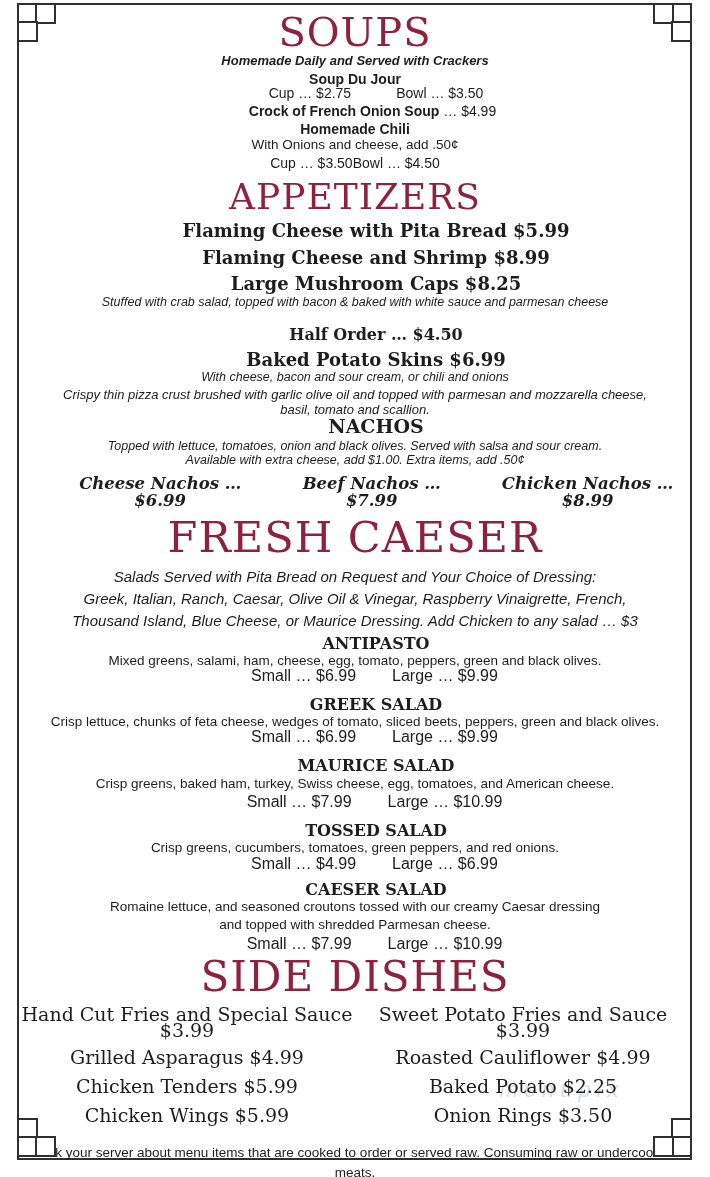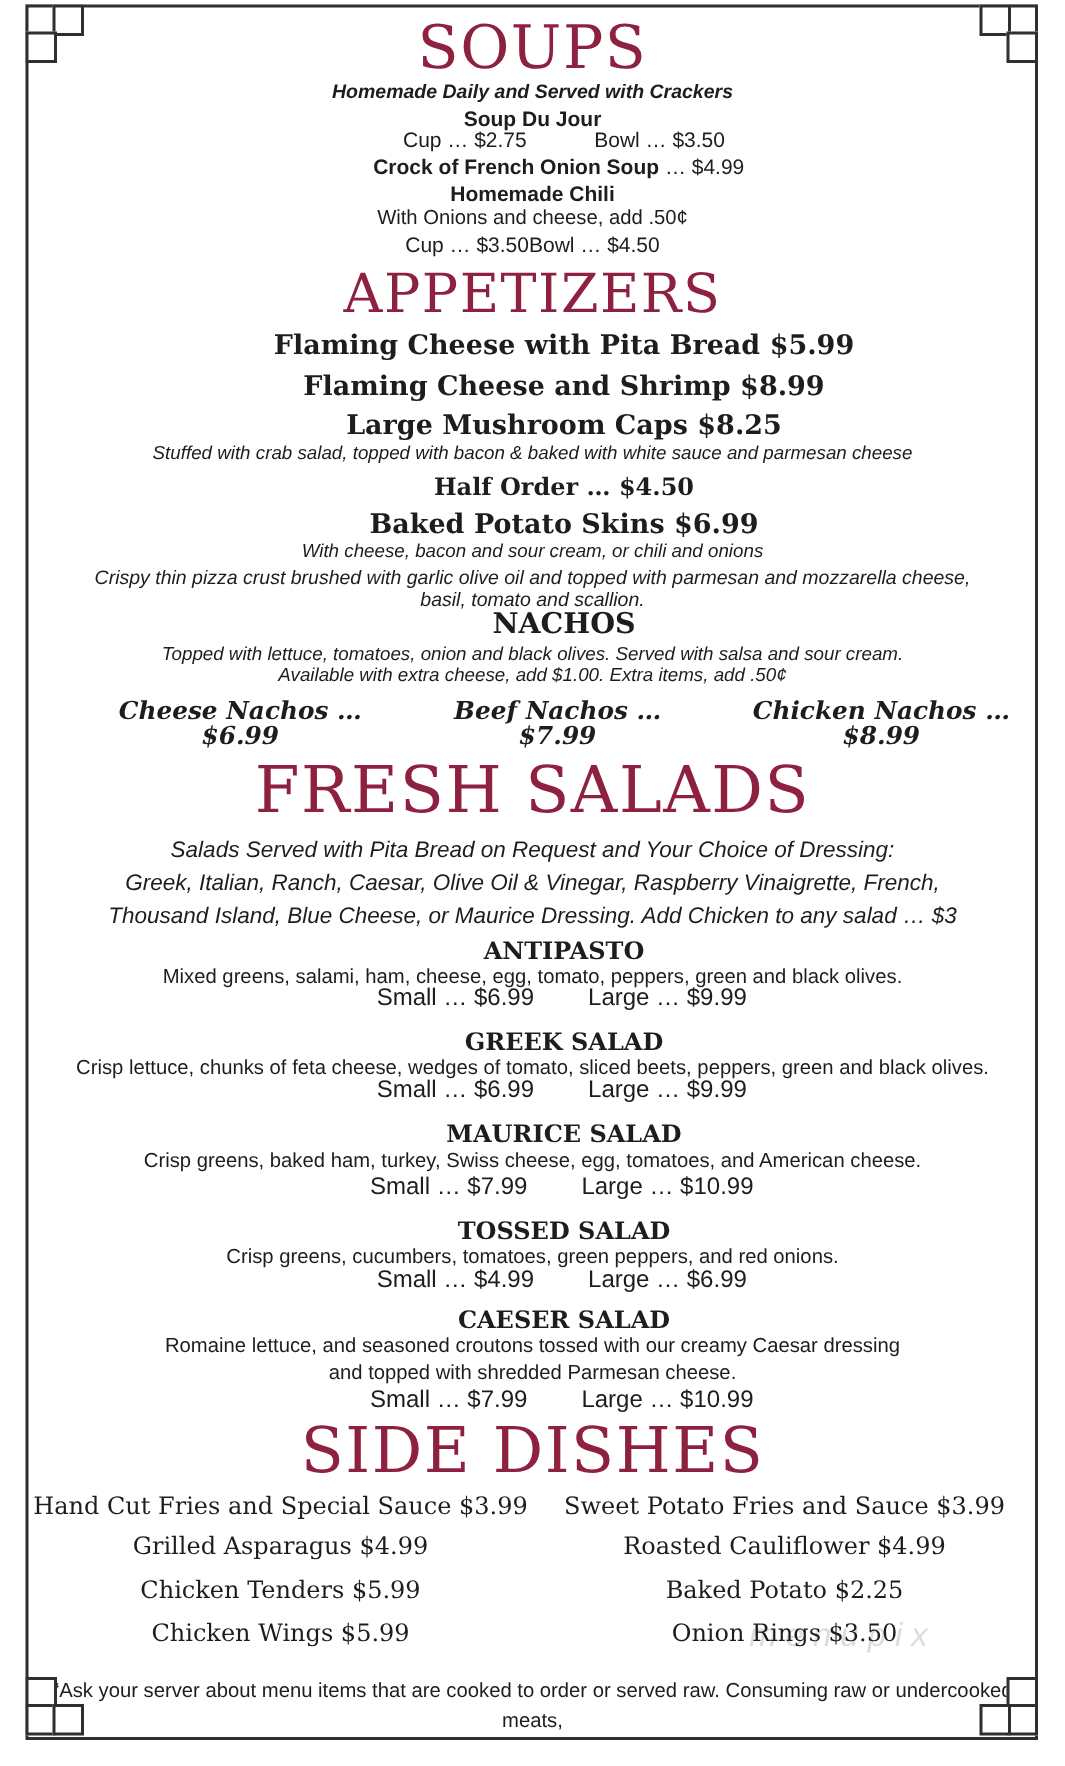--- a/index.html
+++ b/index.html
@@ -43,39 +43,39 @@
   .soup-note{font-size:13.5px;line-height:14px;margin-top:2px;}
   .cup-row2{font-size:14px;line-height:14px;margin-top:4px;}
 
   .slab{font-family:"DejaVu Serif","Liberation Serif",serif;font-weight:bold;padding-left:42px;}
   .app-item{font-size:18px;line-height:18px;margin-top:9px;}
   .app-item.first{margin-top:6px;}
   .app-item.m8{margin-top:8px;}
   .app-item.m10{margin-top:8px;}
   .app-desc{font-size:12.5px;line-height:13px;font-style:italic;margin-top:3px;}
   .app-desc.m2{margin-top:2px;text-align:center;}
-  .half-order{font-size:16px;line-height:16px;margin-top:8px;}
+  .half-order{font-size:16px;line-height:16px;margin-top:18px;}
   .pizza{font-size:19px;line-height:19px;margin-top:8px;}
   .pizza-desc{font-size:13px;line-height:15px;font-style:italic;margin-top:3px;}
   .nachos-name{font-size:19px;line-height:19px;margin-top:0;}
   .nachos-desc{font-size:12.5px;line-height:14px;font-style:italic;margin-top:3px;}
   .nachos-prices{font-size:16.5px;line-height:17px;margin-top:8px;font-style:italic;
     display:flex;justify-content:center;gap:24px;}
 
   .salad-intro{font-size:15px;line-height:22px;font-style:italic;margin-top:7px;}
   .salad-name{font-size:16px;line-height:16px;margin-top:12px;}
   .salad-name.m4{margin-top:4px;} .salad-name.m14{margin-top:14px;} .salad-name.m11{margin-top:11px;}
   .salad-desc{font-size:13.5px;line-height:13px;margin-top:2px;}
   .salad-desc.m3{margin-top:3px;} .salad-desc.m5{margin-top:5px;}
   .price-row{font-size:16px;line-height:14px;font-weight:normal;margin-top:2px;padding-left:39px;}
   .price-row.m3{margin-top:3px;} .price-row.m5{margin-top:5px;} .price-row.m6{margin-top:6px;}
   .price-row .gap{display:inline-block;width:36px;}
 
   .serif-reg{font-family:"DejaVu Serif","Liberation Serif",serif;}
-  .side-row{display:flex;margin-top:11px;font-size:16px;line-height:16px;}
+  .side-row{display:flex;margin-top:11px;font-size:19px;line-height:16px;}
   .side-row.m9{margin-top:9px;} .side-row.m13{margin-top:13px;}
   .side-col{width:50%;text-align:center;}
 
   .disclaimer{font-size:13.5px;line-height:20px;margin-top:20px;}
 
   .watermark{position:absolute;left:452px;top:1077px;width:220px;z-index:0;
     font-size:22px;letter-spacing:6px;color:#9aa0a8;opacity:.35;font-style:italic;text-align:center;}
 </style>
 </head>
 <body style="--accent: #8e2140; --frame: #2f2f2f; color: rgb(29, 29, 29);">
@@ -136,21 +136,21 @@
       <div>Available with extra cheese, add $1.00. Extra items, add .50¢</div>
     </div>
     <div class="slab nachos-prices">
       <span>Cheese Nachos … $6.99</span>
       <span>Beef Nachos … $7.99</span>
       <span>Chicken Nachos … $8.99</span>
     </div>
   </div>
 
   <div>
-    <div class="sec-title t-salads">FRESH SALADS</div>
+    <div class="sec-title t-salads">FRESH CAESER</div>
     <div class="salad-intro">
       <div>Salads Served with Pita Bread on Request and Your Choice of Dressing:</div>
       <div>Greek, Italian, Ranch, Caesar, Olive Oil &amp; Vinegar, Raspberry Vinaigrette, French,</div>
       <div>Thousand Island, Blue Cheese, or Maurice Dressing. Add Chicken to any salad … $3</div>
     </div>
 
     <div class="slab salad-name m4">ANTIPASTO</div>
     <div class="salad-desc">Mixed greens, salami, ham, cheese, egg, tomato, peppers, green and black olives.</div>
     <div class="price-row"><span>Small … $6.99</span><span class="gap"></span><span>Large … $9.99</span></div>
 

